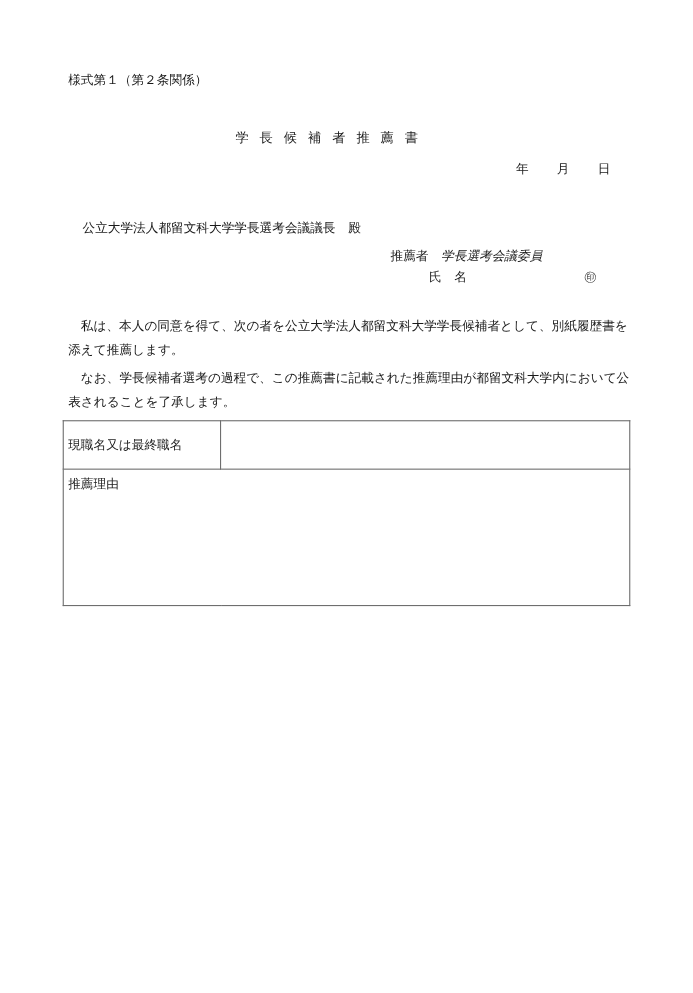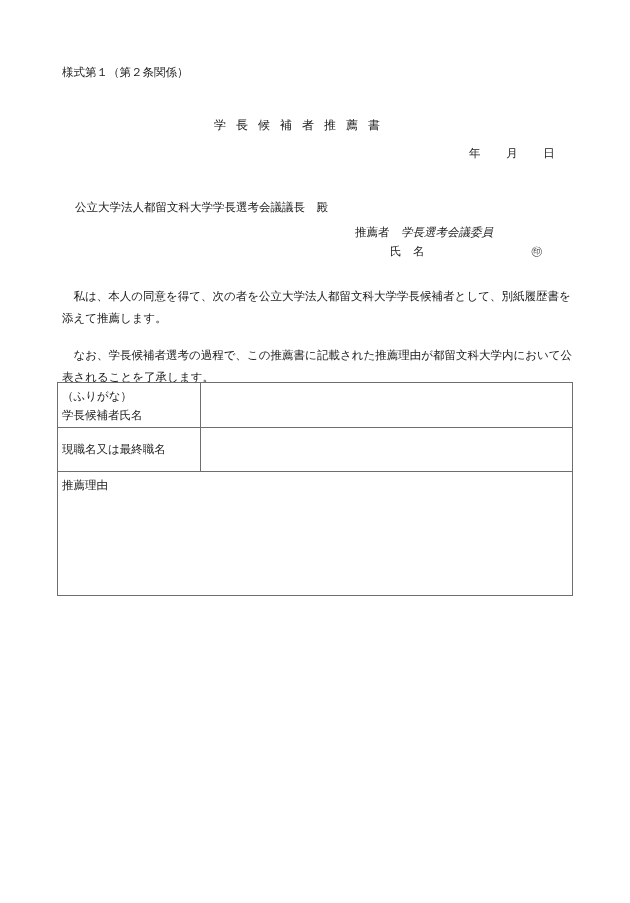--- a/index.html
+++ b/index.html
@@ -39,31 +39,24 @@
 </div>
 
 <div class="abs" style="left:75px; top:202px;">公立大学法人都留文科大学学長選考会議議長　殿</div>
 
 <div class="abs" style="left:355px; top:227px;text-align:right;">推薦者</div>
 <div class="abs" style="left:401px; top:227px;font-style:italic;">学長選考会議委員</div>
 <div class="abs" style="left:390px; top:246px;">氏　名</div>
 <div class="abs" style="left:531px; top:246px;">㊞</div>
 
 <div class="para indent" style="top:285px; left:62px; width:516px;">私は、本人の同意を得て、次の者を公立大学法人都留文科大学学長候補者として、別紙履歴書を添えて推薦します。</div>
-<div class="para indent" style="top:344px; left:62px; width:516px;">なお、学長候補者選考の過程で、この推薦書に記載された推薦理由が都留文科大学内において公表されることを了承します。</div>
+<div class="para indent" style="top:332px; left:62px; width:516px;">なお、学長候補者選考の過程で、この推薦書に記載された推薦理由が都留文科大学内において公表されることを了承します。</div>
 
 <table class="form">
   <tbody>
-      <tr class="r1">
-    <td class="cell-label">
-      <span class="lbl-line">（ふりがな）</span>
-      <span class="lbl-line">学長候補者氏名</span>
-    </td>
-    <td></td>
-  </tr>
   <tr class="r2">
     <td class="cell-label center-lbl" style="padding-top:0 !important;">現職名又は最終職名</td>
     <td></td>
   </tr>
   <tr class="r3">
     <td colspan="2" style="padding:4px 0 0 4px;margin-top:18px;">
       <span class="lbl-line">推薦理由</span>
     </td>
   </tr>
 </tbody>

